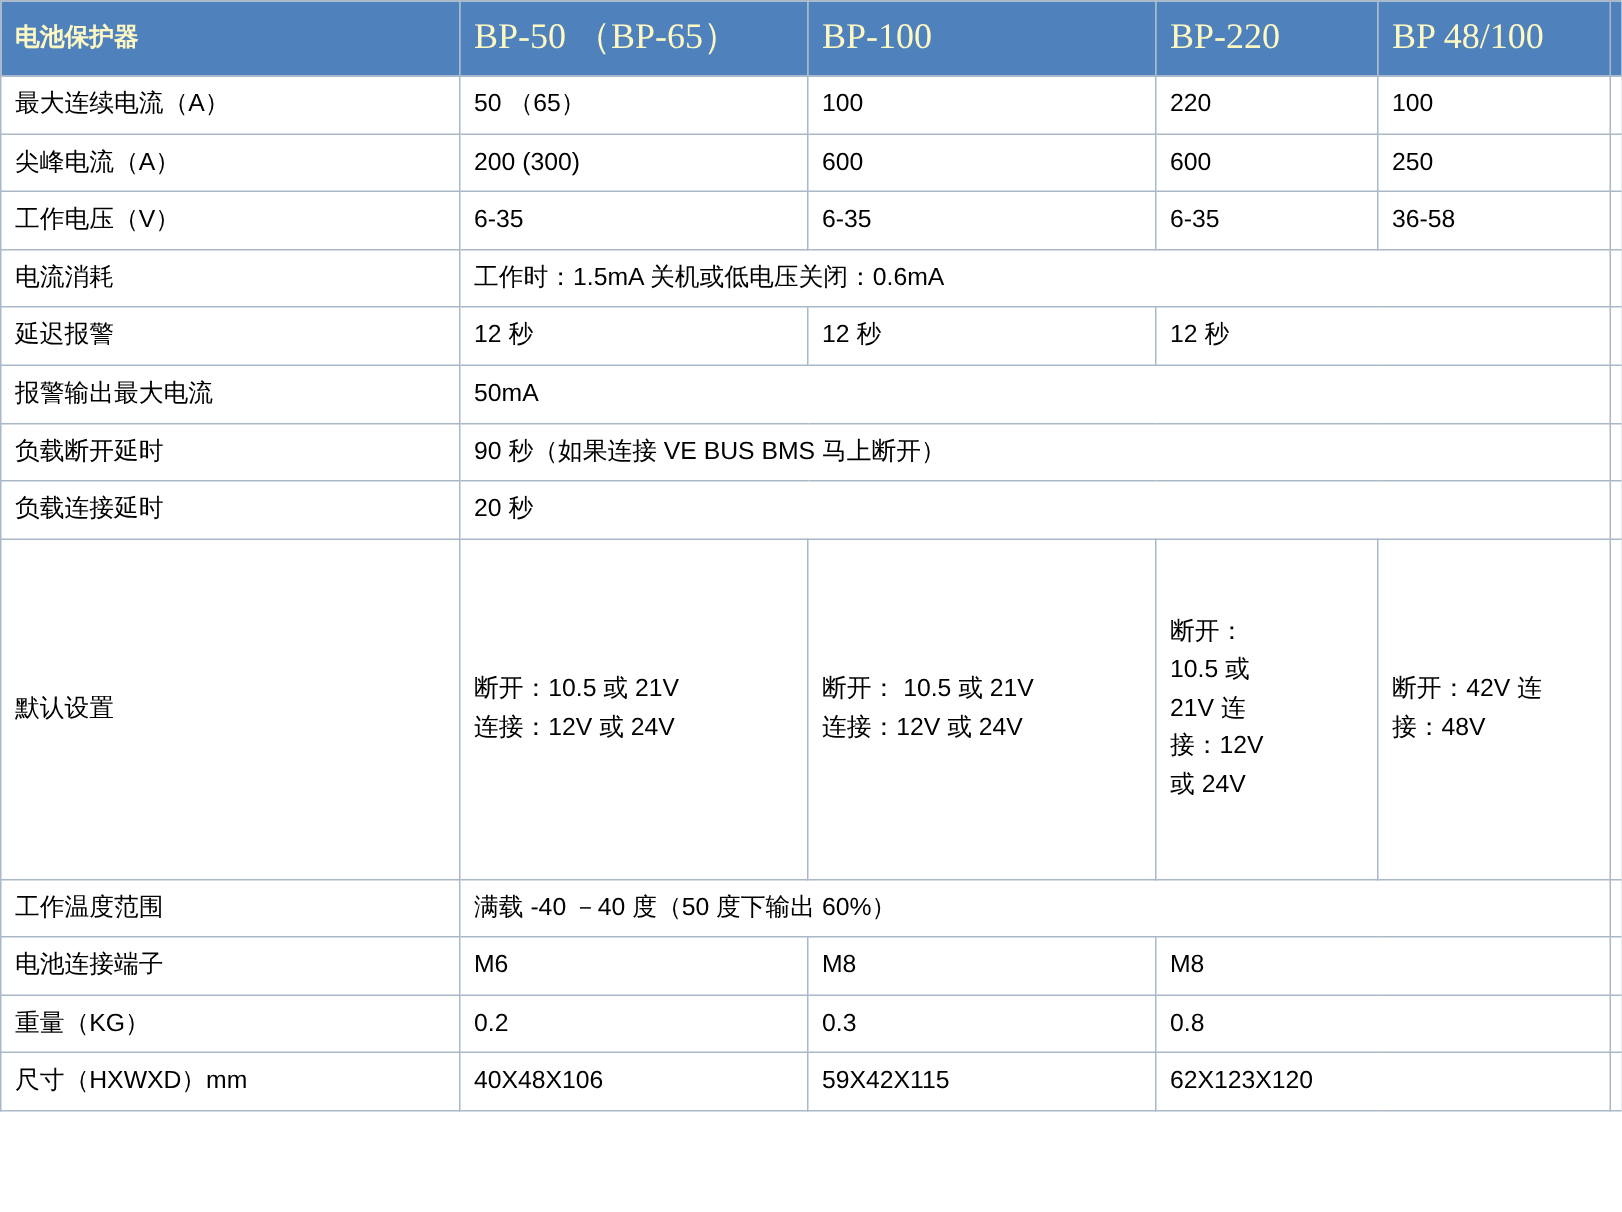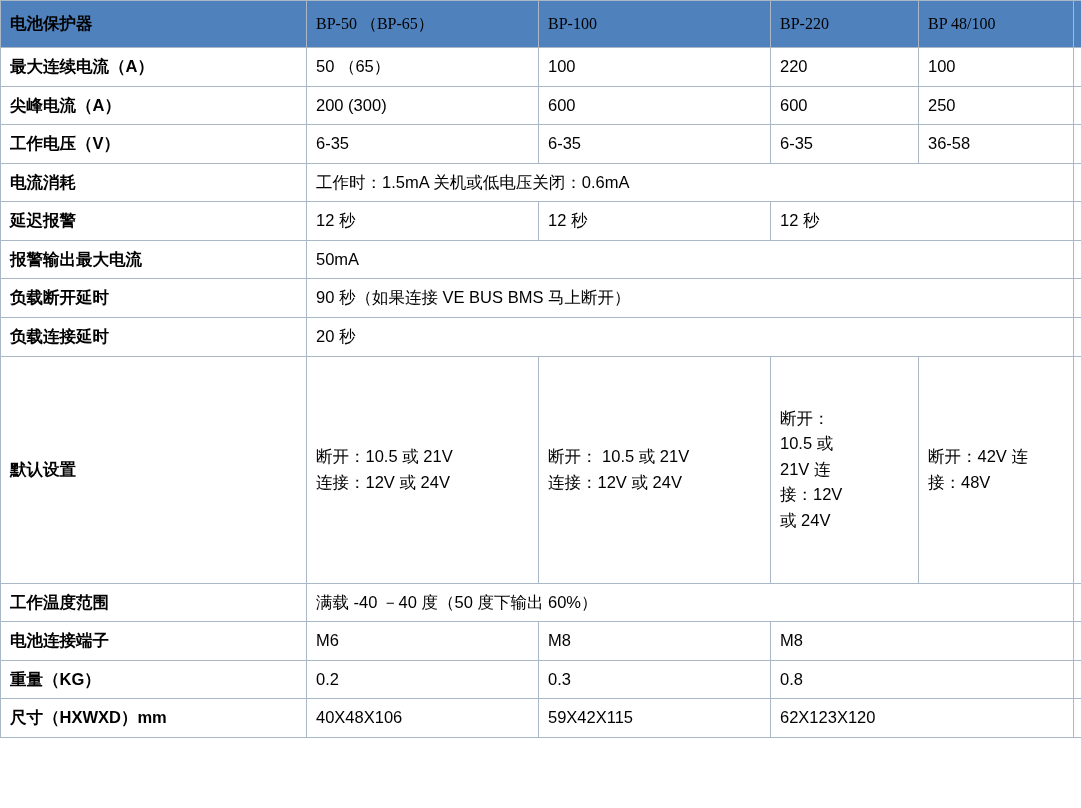--- a/index.html
+++ b/index.html
@@ -30,32 +30,32 @@
   
   col.c0 { width: 306px; }
   col.c1 { width: 232px; }
   col.c2 { width: 232px; }
   col.c3 { width: 148px; }
   col.c4 { width: 155px; }
   col.c5 { width: 8px; }
 
   tr.header-row td {
     background: #4f81bd;
-    color: #000000;
+    color: #fef9c3;
     font-weight: bold;
     height: 34px;
     border-color: #4f81bd;
   }
   tr.header-row td.serif-head {
     font-family: "Liberation Serif", serif;
     font-weight: normal;
-    font-size: 16px;
+    font-size: 24px;
   }
   td.label {
-    font-weight: bold;
+    font-weight: normal;
   }
   td.bold { font-weight: normal; }
   td.center { text-align: left; }
   td.tall { height: 214px; }
   .row-h { height: 34px; }
   .edge-col {
     border-top: 1px solid #a9b7c6;
     border-bottom: 1px solid #a9b7c6;
     border-right: none;
     border-left: 1px solid #a9b7c6;

